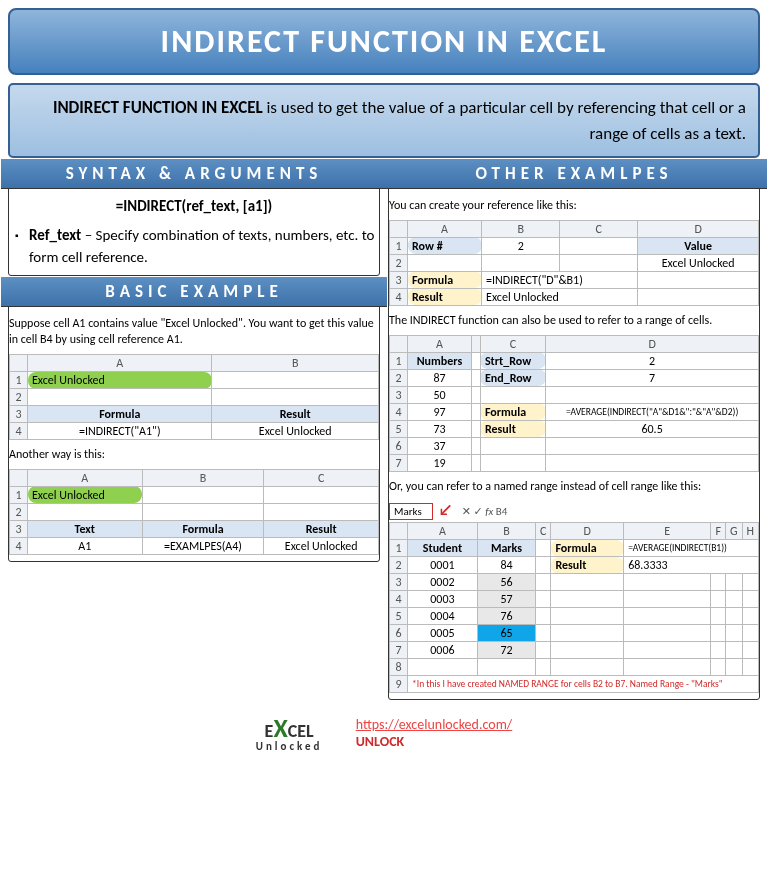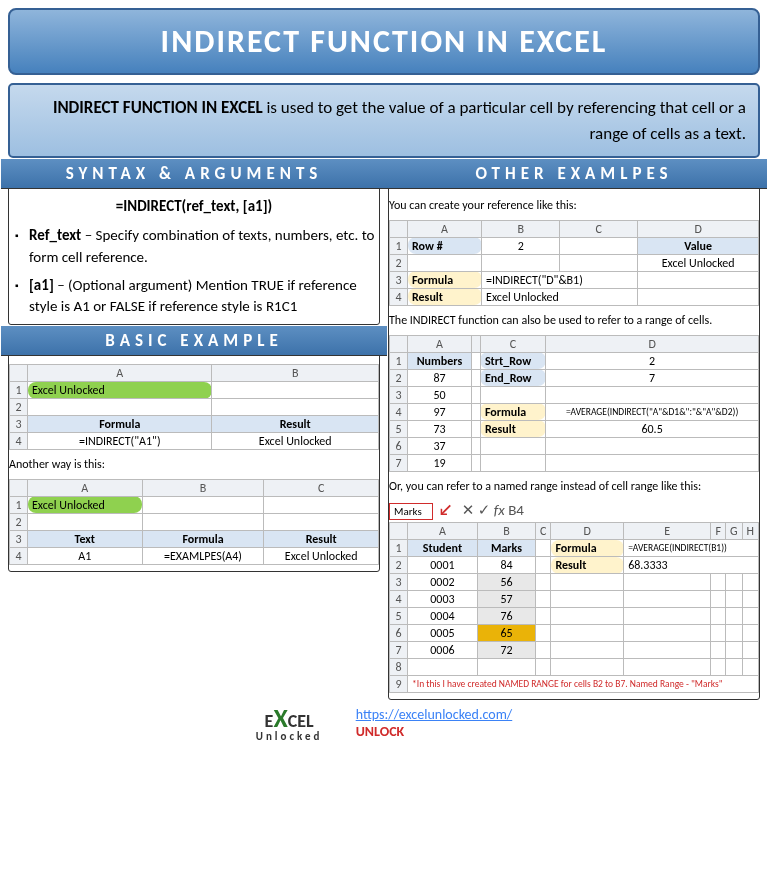--- a/index.html
+++ b/index.html
@@ -22,24 +22,24 @@
 table.xl th { background: #eef1f5; font-weight: normal; color: #555; width: 18px; }
 table.xl th.corner { background: #eef1f5; }
 table.xl th.colh { width: auto; }
 .hdr-blue { background: #d9e5f3 !important; font-weight: bold; }
 .hdr-yel { background: #fff3cc !important; font-weight: bold; }
 .hdr-grn { background: #8fd14f !important; }
 .left { text-align: left !important; padding-left: 4px !important; border-radius: 8px; }
 .tiny { font-size: 9.5px; }
 .namebox { border: 1.5px solid #d02b2b; padding: 1px 10px 1px 4px; font-size: 11px; display: inline-block; position: relative; }
 .arrow { color: #d02b2b; font-size: 16px; font-weight: bold; margin: 0 6px; }
-.fxbar { font-size: 15px; color: #555; }
+.fxbar { font-size: 11px; color: #555; }
 .rednote { color: #d02b2b; font-size: 9.5px; }
-.footer { text-align: center; margin-top: 2px; font-size: 14px; }
-.footer a { color: #3b82f6; text-decoration: underline; }
+.footer { text-align: center; margin-top: 12px; font-size: 14px; }
+.footer a { color: #ef4444; text-decoration: underline; }
 .footer .unlock { color: #d02b2b; font-weight: bold; }
 .logo { display: inline-block; vertical-align: middle; margin-right: 30px; font-size: 18px; font-weight: bold; }
 .logo .x { color: #2a7a2a; font-size: 26px; }
 .logo .rest { color: #333; }
 .logo .sub { font-size: 11px; color: #333; display: block; letter-spacing: 3px; margin-top: -4px; }
 </style>
 </head>
 <body>
 
 <div class="main-title">INDIRECT FUNCTION IN EXCEL</div>
@@ -49,26 +49,26 @@
 </div>
 
 <div class="cols">
 <div class="col">
 
   <div class="panel">
     <div class="panel-title">SYNTAX &amp; ARGUMENTS</div>
     <div class="syntax">=INDIRECT(ref_text, [a1])</div>
     <ul class="arglist">
       <li><b>Ref_text</b><span> – Specify combination of texts, numbers, etc. to form cell reference.</span></li>
-      <li><b>[a1]</b><span> – (Optional argument) Mention TRUE if reference style is A1 or FALSE if reference style is R1C1</span></li>
     </ul>
   </div>
 
   <div class="panel">
     <div class="panel-title">BASIC EXAMPLE</div>
+    <p class="ptext">Suppose cell A1 contains value "Excel Unlocked". You want to get this value in cell B4 by using cell reference A1.</p>
     <table class="xl">
       <tbody>
             <tr>
               <th class="corner"></th>
               <th class="colh">A</th>
               <th class="colh">B</th>
             </tr>
       <tr>
               <th>1</th>
               <td class="hdr-grn left">Excel Unlocked</td>
@@ -295,21 +295,21 @@
               <td></td>
               <td></td>
               <td></td>
               <td></td>
               <td></td>
               <td></td>
             </tr>
       <tr>
               <th>6</th>
               <td>0005</td>
-              <td style="background:#eab308">65</td>
+              <td style="background:#0ea5e9">65</td>
               <td></td>
               <td></td>
               <td></td>
               <td></td>
               <td></td>
               <td></td>
             </tr>
       <tr>
               <th>7</th>
               <td>0006</td>

